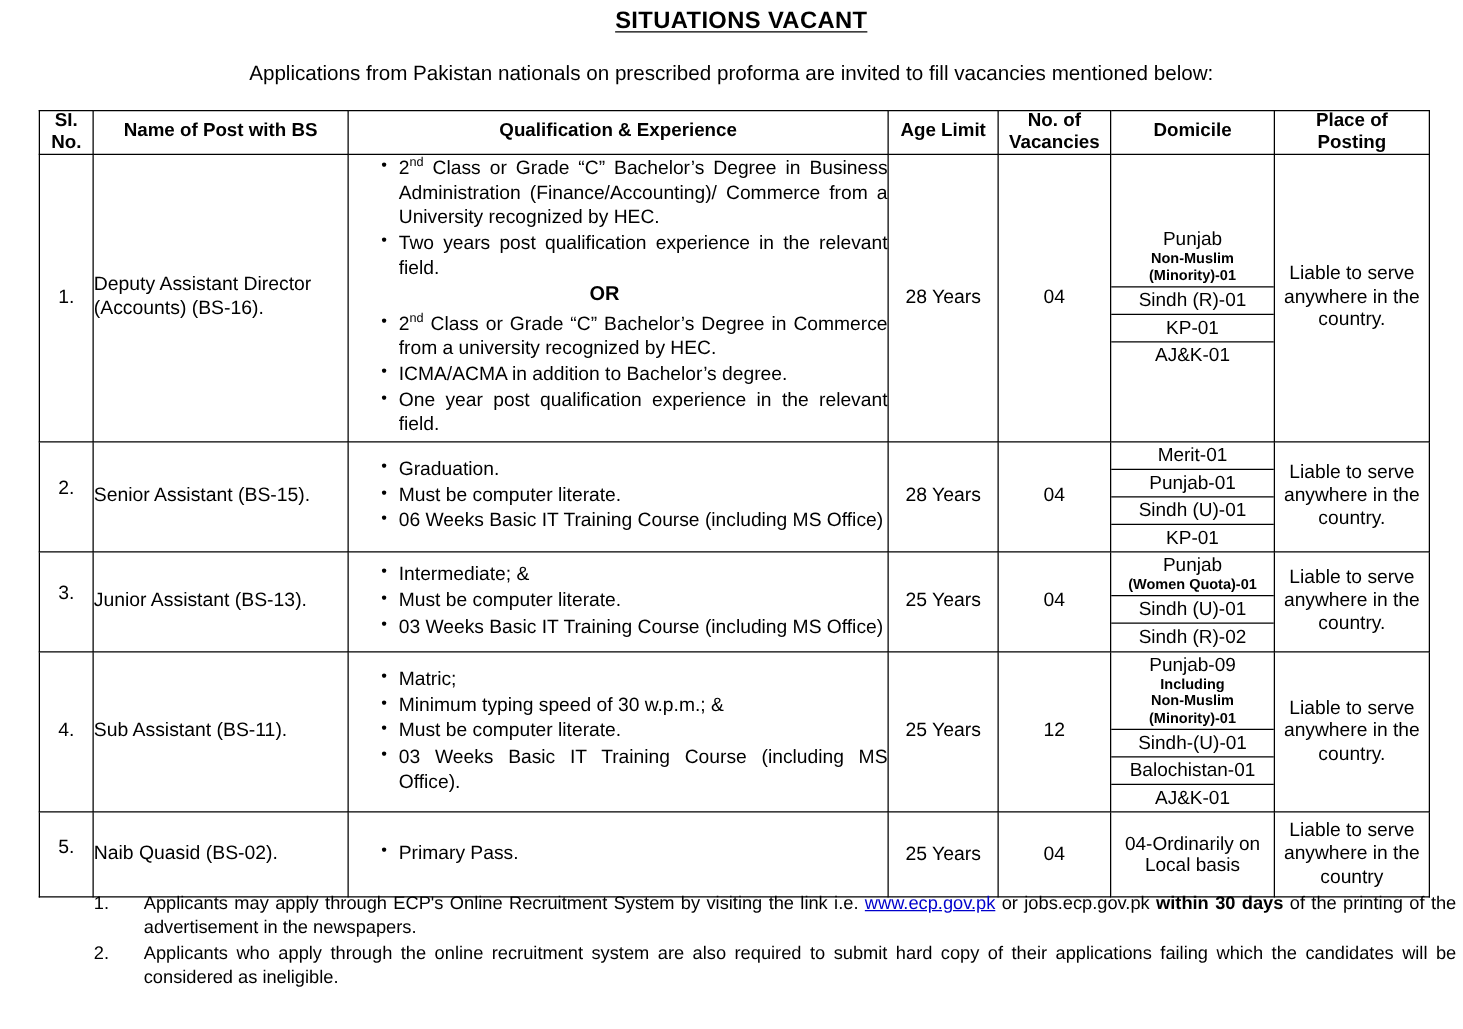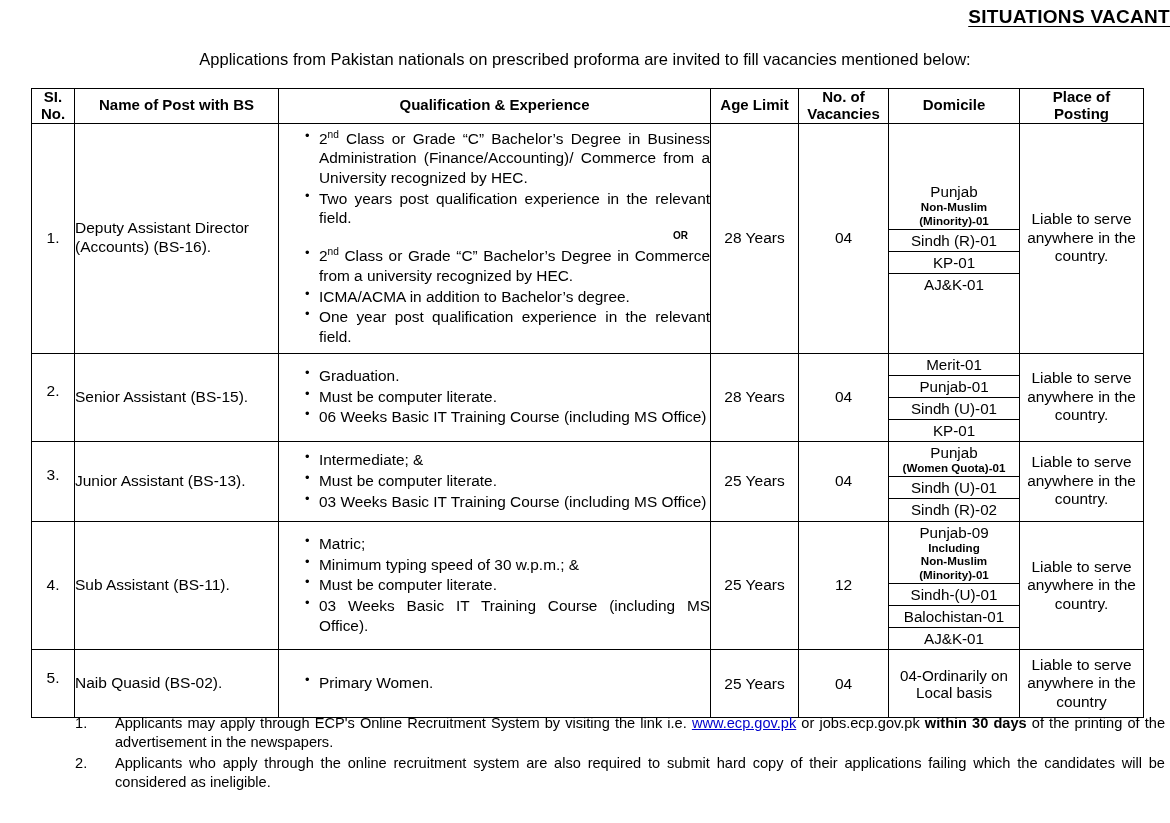--- a/index.html
+++ b/index.html
@@ -17,21 +17,21 @@
   }
   .page {
     width: 1170px;
     height: 823px;
     position: relative;
     box-sizing: border-box;
   }
 
   
   .doc-title {
-    text-align: right;
+    text-align: center;
     font-size: 19px;
     font-weight: bold;
     letter-spacing: 0.3px;
     margin: 6px 0 0 16px;
     padding: 0;
   }
   .doc-title span {
     text-decoration: underline;
     text-underline-offset: 3px;
   }
@@ -111,23 +111,23 @@
   }
   ul.q li::before {
     content: "\2022";
     position: absolute;
     left: 0;
     top: -1px;
     font-size: 13px;
   }
   ul.q li.nojust { text-align: left; }
   .or-sep {
-    text-align: right;
+    text-align: center;
     font-weight: bold;
-    font-size: 10px;
+    font-size: 16px;
     margin: 2px 0 5px 0;
     padding-right: 22px;
   }
   sup { font-size: 0.66em; vertical-align: super; line-height: 0; }
 
   
   table.dom {
     width: 100%;
     height: 100%;
     border-collapse: collapse;
@@ -367,21 +367,21 @@
             </table>
         </td>
         <td class="place">Liable to serve anywhere in the country.</td>
       </tr>
 
       <tr style="height:68px;">
         <td class="sl short">5.</td>
         <td class="post">Naib Quasid (BS-02).</td>
         <td class="qual">
           <ul class="q">
-            <li class="nojust">Primary Women.</li>
+            <li class="nojust">Primary Pass.</li>
           </ul>
         </td>
         <td class="age">25 Years</td>
         <td class="vacn">04</td>
         <td class="dom-cell">
           <table class="dom">
             <tbody>
                 <tr>
                   <td>04-Ordinarily on Local basis</td>
                 </tr>

